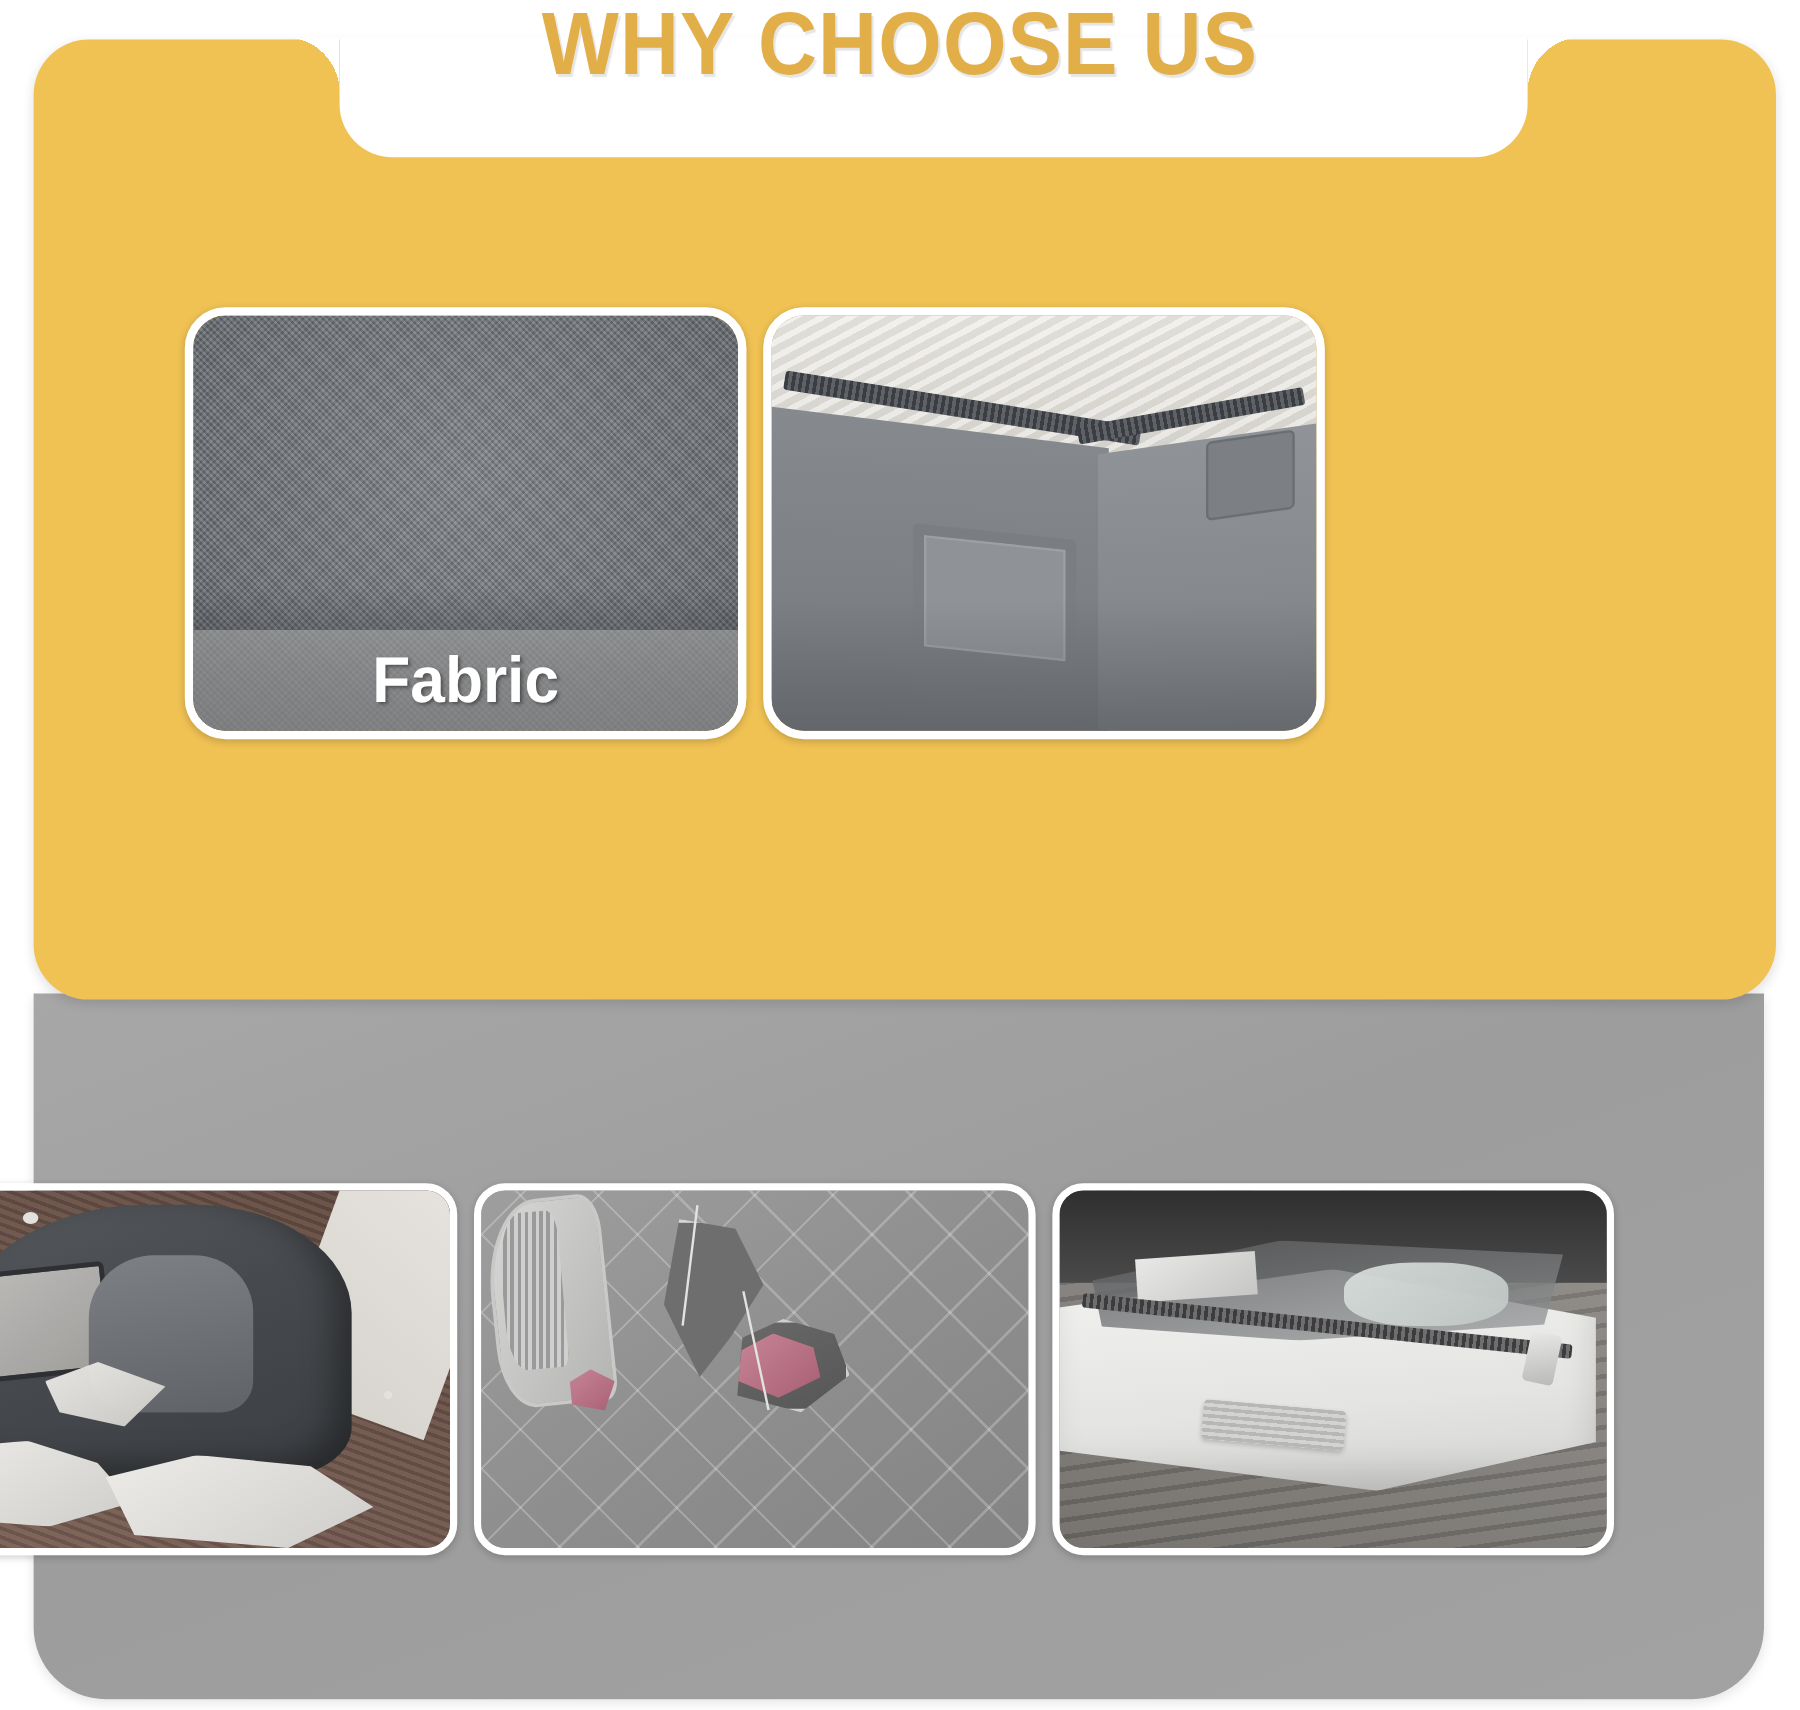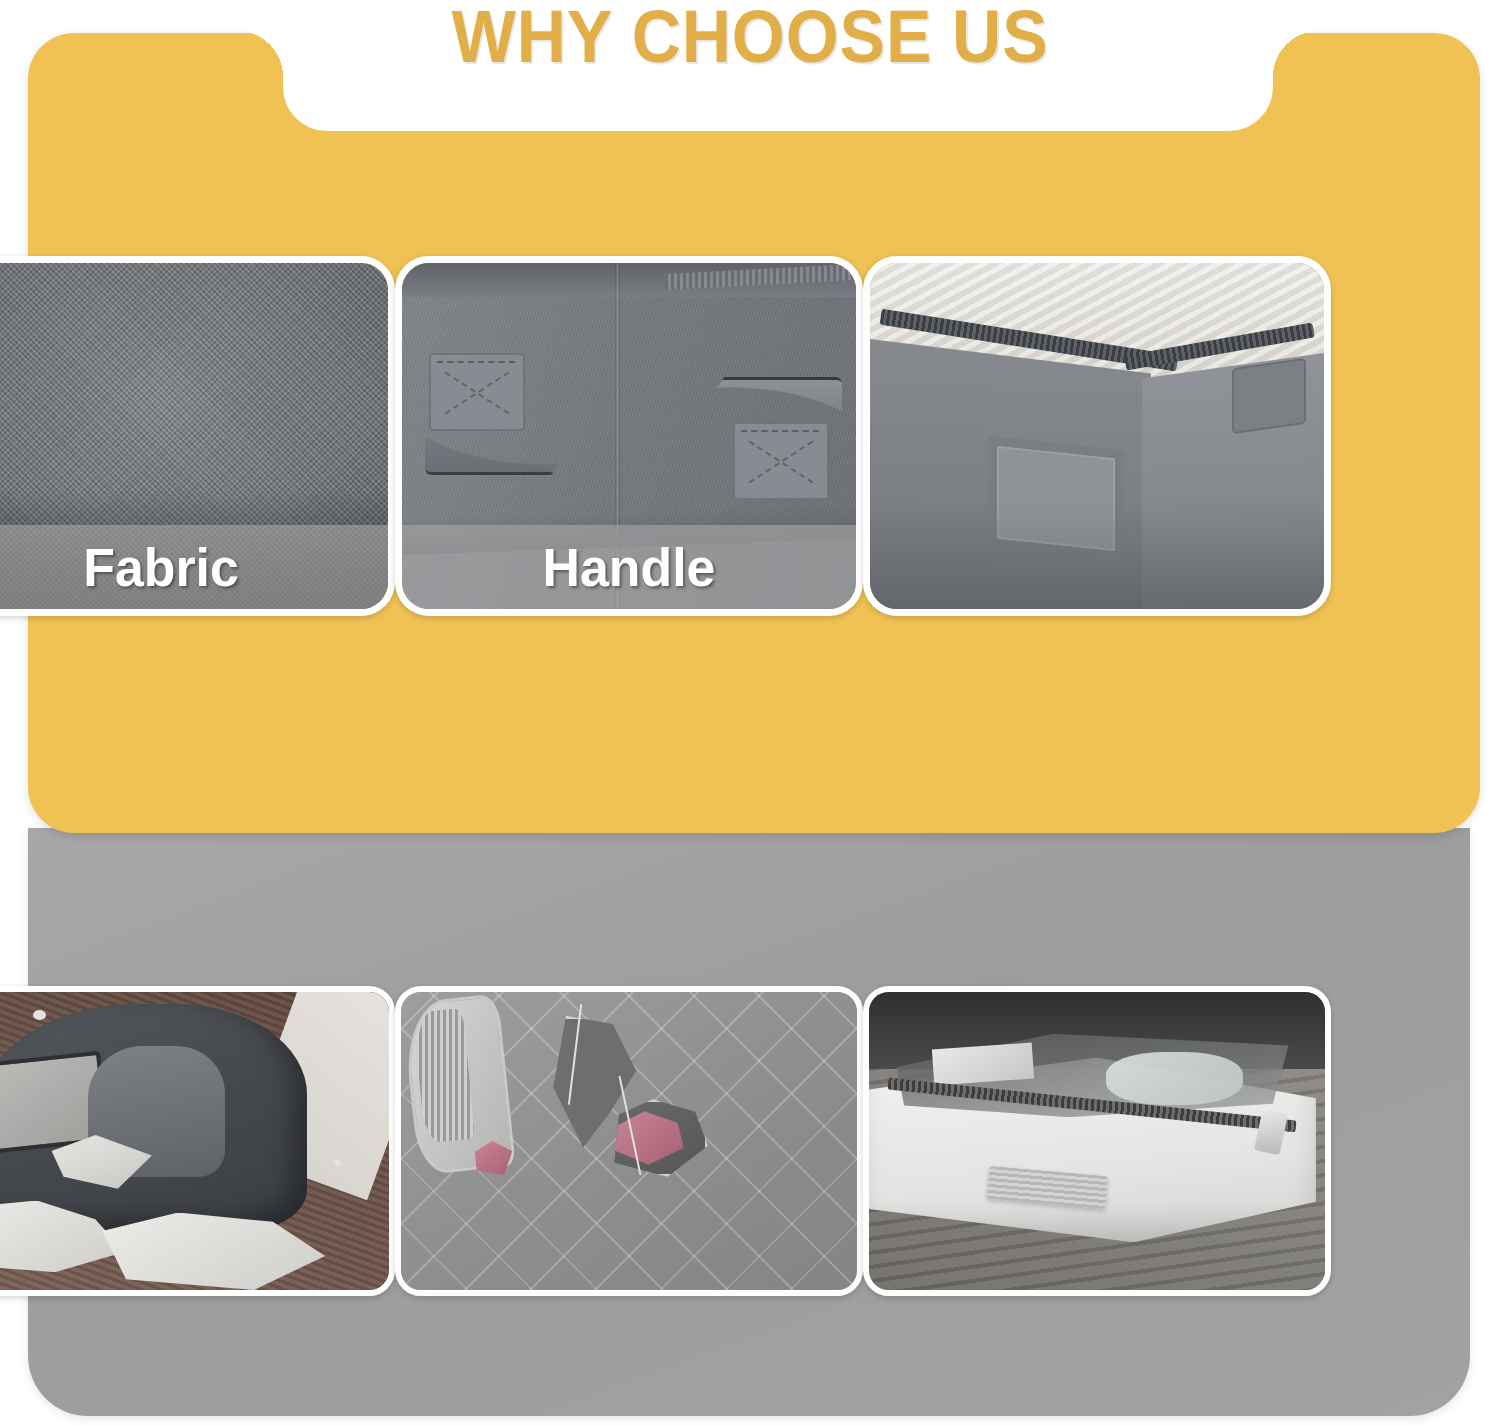--- a/index.html
+++ b/index.html
@@ -61,21 +61,21 @@
     position:absolute;left:0;width:100%;text-align:center;
     font-size:62px;font-weight:bold;color:#ffffff;
     font-family:"Liberation Sans Narrow","Liberation Sans",sans-serif;
     transform:scaleX(0.95);
     white-space:nowrap;
   }
   .title-our{top:155px;text-shadow:3px 3px 2px rgba(120,90,30,0.25);}
   .title-other{top:888px;color:#F1F1F1;text-shadow:3px 3px 3px rgba(90,90,90,0.45);}
 
   
-  .row{position:absolute;left:0;width:1258px;display:flex;justify-content:center;z-index:30;}
+  .row{position:absolute;left:0;width:1258px;display:flex;justify-content:center;gap:14px;z-index:30;}
   .row-our{top:256px;}
   .row-other{top:986px;}
 
   .card{position:relative;width:468px;}
 
   .thumb{
     position:relative;width:468px;height:360px;
     border:7px solid #ffffff;border-radius:34px;
     overflow:hidden;box-sizing:border-box;
     box-shadow:0 2px 6px rgba(0,0,0,0.18);
@@ -286,40 +286,20 @@
   <div class="card">
     <div class="thumb">
       <div class="fill fabric-bg"></div>
       <div class="fabric-bottomshade"></div>
       <div class="label-band">
         <span>Fabric</span>
       </div>
     </div>
   </div>
 
-  <div class="card">
-    <div class="thumb">
-      <div class="fill hb-bg">
-        <div class="hb-topedge"></div>
-        <div class="hb-zip"></div>
-        <div class="hb-seam"></div>
-        <div class="hb-botedge"></div>
-        <div class="hb-strap"></div>
-        <div class="hb-tab hb-tabL">
-            <div class="hb-x"></div>
-          </div>
-        <div class="hb-tab hb-tabR">
-            <div class="hb-x"></div>
-          </div>
-      </div>
-      <div class="label-band">
-        <span>Handle</span>
-      </div>
-    </div>
-  </div>
 
   <div class="card">
     <div class="thumb">
       <div class="fill sb-bg">
         <div class="sb-lid">
             <div class="sb-lidtex"></div>
           </div>
         <div class="sb-front"></div>
         <div class="sb-side"></div>
         <div class="sb-zip"></div>

